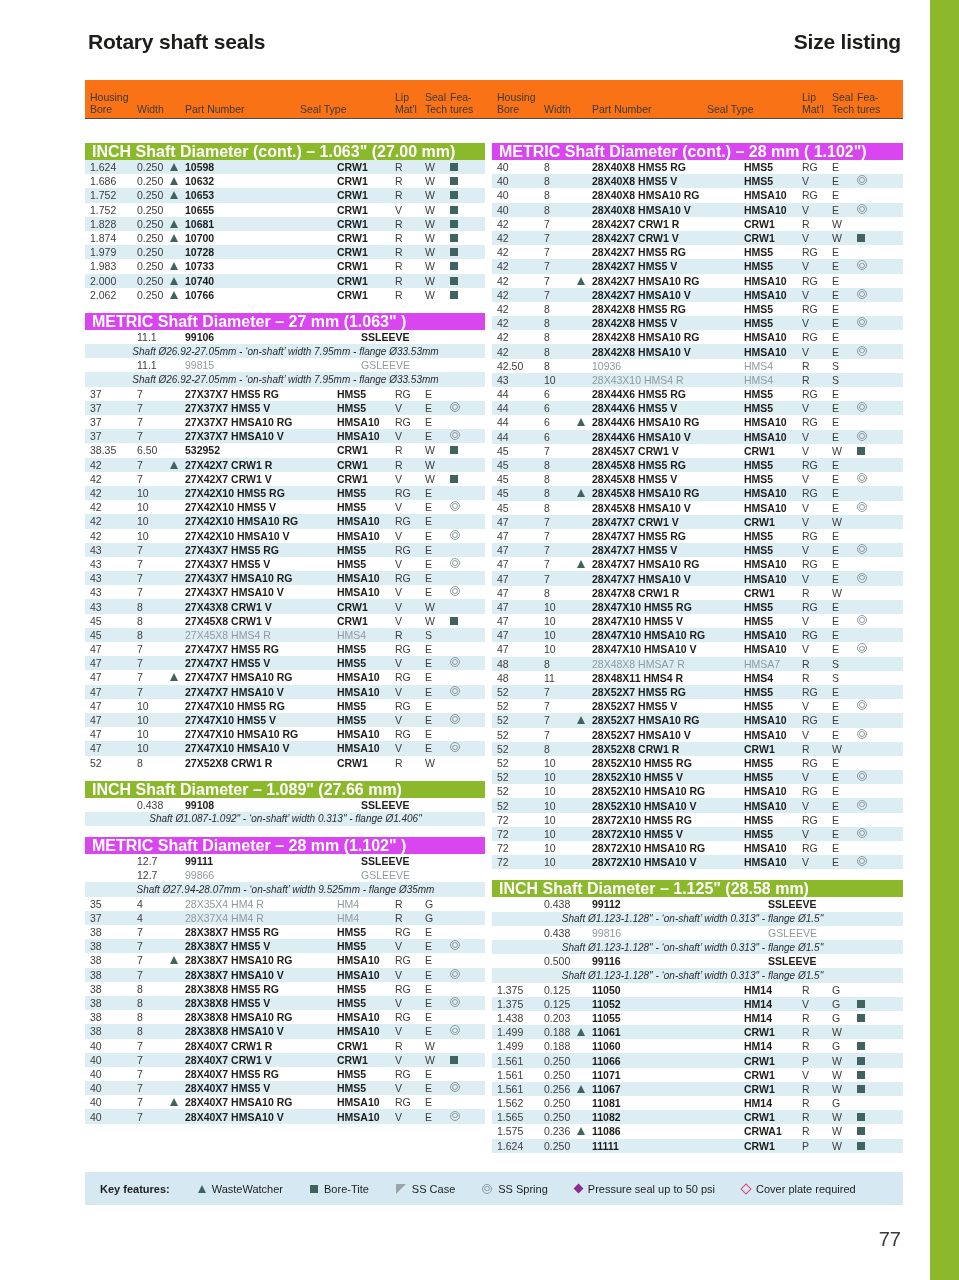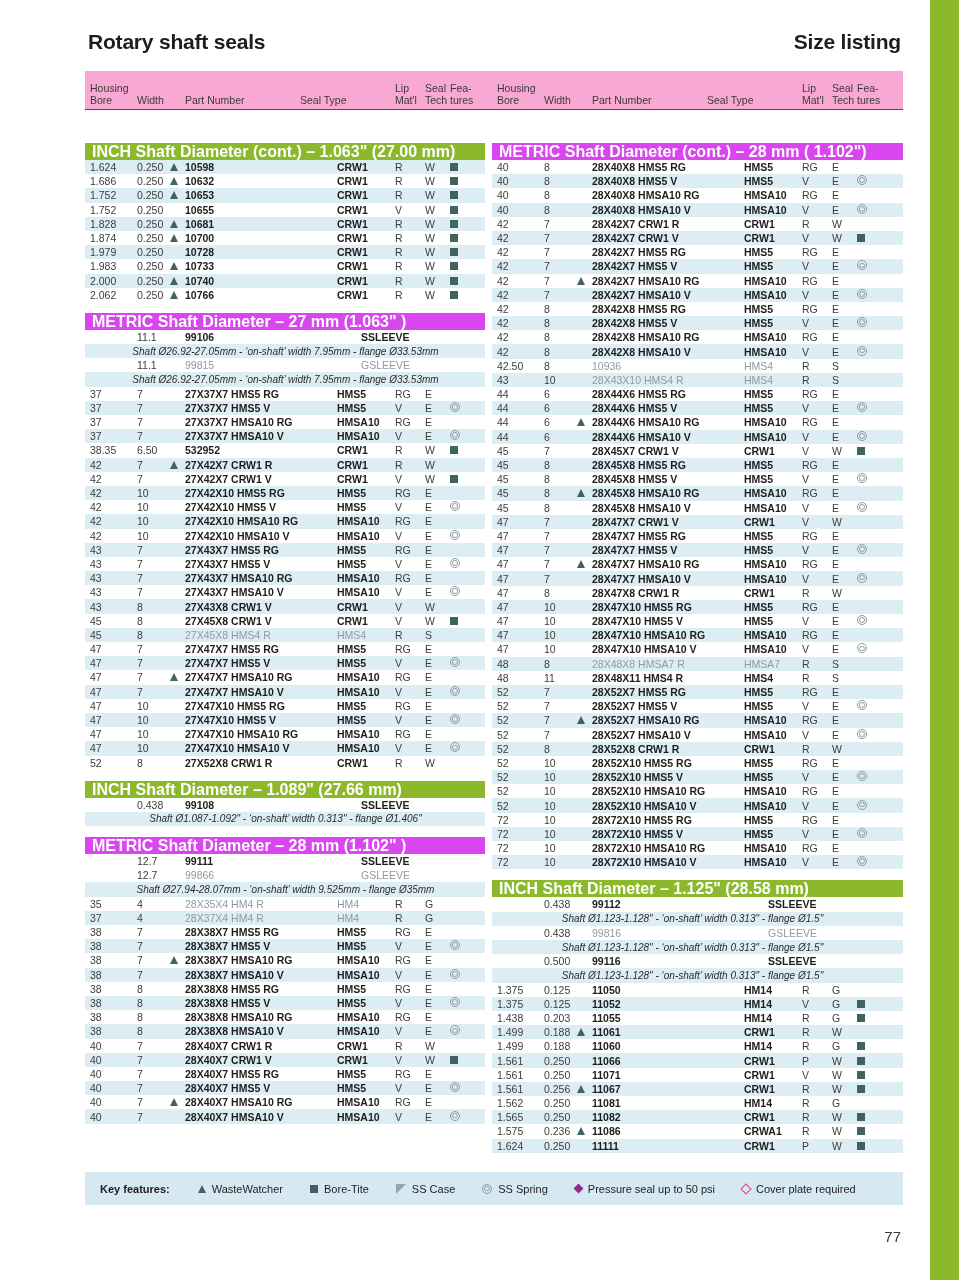--- a/index.html
+++ b/index.html
@@ -2,21 +2,21 @@
 <html><head>
 <meta charset="utf-8">
 <style>
   html,body{margin:0;padding:0;}
   body{width:959px;height:1280px;background:#ffffff;font-family:"Liberation Sans","DejaVu Sans",sans-serif;color:#1d1d1b;overflow:hidden;}
   .page{position:relative;width:959px;height:1280px;background:#fff;}
   .green-bar{position:absolute;top:0;right:0;width:29px;height:1280px;background:#8cb92c;}
   .title-left{position:absolute;left:88px;top:30px;font-size:21px;font-weight:bold;letter-spacing:-0.2px;color:#1d1d1b;}
   .title-right{position:absolute;right:58px;top:30px;font-size:21px;font-weight:bold;letter-spacing:-0.2px;color:#1d1d1b;}
 
-  .head-band{position:absolute;left:85px;top:71px;width:818px;height:38px;background:#f9a8d4;border-bottom:1.5px solid #4a4a48;display:flex;}
+  .head-band{position:absolute;left:85px;top:80px;width:818px;height:38px;background:#f97316;border-bottom:1.5px solid #4a4a48;display:flex;}
   .head-half{width:400px;display:grid;grid-template-columns:47px 33px 15px 152px 58px 30px 25px 31px;align-items:end;padding:3px 0 3px 5px;box-sizing:border-box;}
   .head-half + .head-half{margin-left:7px;width:406px;}
   .hc{font-size:10.5px;line-height:11.5px;color:#3a3a38;white-space:nowrap;}
   .hc.seal-h{margin-left:-37px;}
 
   .tcol{position:absolute;top:143px;}
   .tcol-left{left:85px;width:400px;}
   .tcol-right{left:492px;width:411px;}
   .section + .section{margin-top:11px;}
   .sec-head{height:17px;line-height:17px;color:#fff;font-weight:bold;font-size:16px;padding-left:7px;white-space:nowrap;overflow:hidden;}
@@ -38,21 +38,21 @@
   .icon-ring{width:8px;height:8px;border:1.3px solid #8f9aa0;border-radius:50%;display:inline-block;position:relative;}
   .icon-ring::after{content:"";position:absolute;left:1.1px;top:1.1px;right:1.1px;bottom:1.1px;border:1.1px solid #8f9aa0;border-radius:50%;}
   .icon-case{width:0;height:0;border-top:10px solid #9aa5ab;border-right:10px solid transparent;display:inline-block;}
   .icon-dia{width:7px;height:7px;background:#8d2b8d;transform:rotate(45deg);display:inline-block;}
   .icon-diao{width:6px;height:6px;border:1.5px solid #e0457b;transform:rotate(45deg);display:inline-block;background:transparent;}
 
   .legend{position:absolute;left:85px;top:1172px;width:818px;height:33px;background:#d6e9f2;display:flex;align-items:center;padding-left:15px;box-sizing:border-box;font-size:11px;color:#1d1d1b;}
   .legend .lab{font-weight:bold;margin-right:28px;}
   .legend-item{display:flex;align-items:center;margin-right:27px;white-space:nowrap;}
   .legend-item .ic{margin-right:6px;display:inline-flex;align-items:center;}
-  .page-num{position:absolute;right:58px;top:1228px;font-size:15px;color:#3a3a38;}
+  .page-num{position:absolute;right:58px;top:1228px;font-size:20px;color:#3a3a38;}
 </style>
 </head>
 <body>
 
 <div class="page">
   <div class="green-bar"></div>
   <div class="title-left">Rotary shaft seals</div>
   <div class="title-right">Size listing</div>
 
   <div class="head-band" id="head-band">

